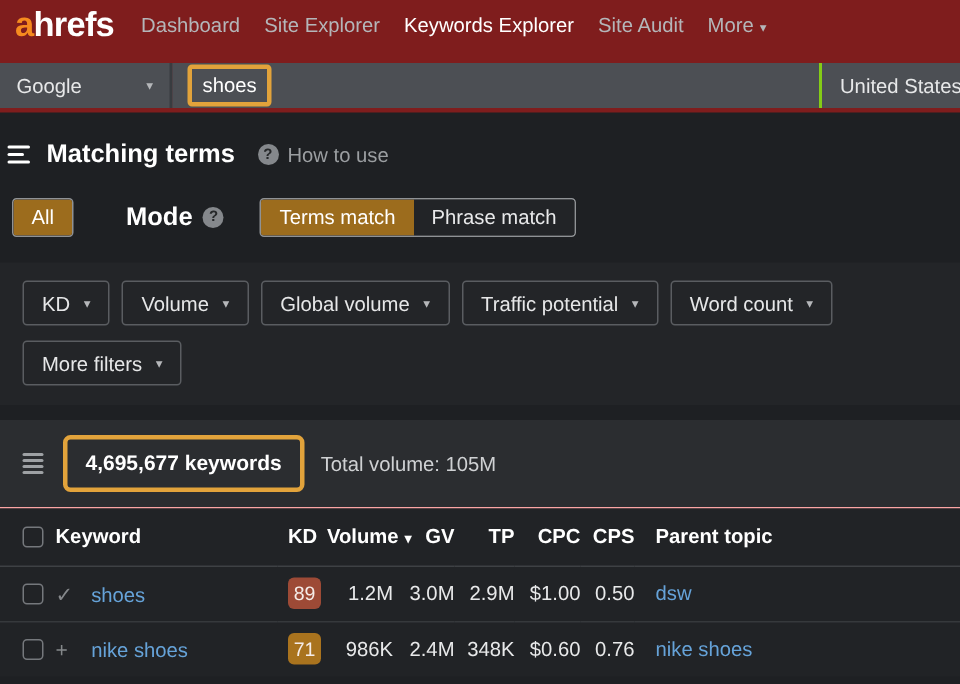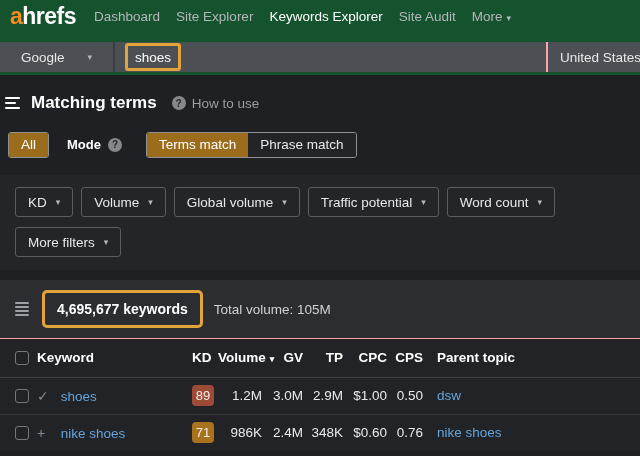--- a/index.html
+++ b/index.html
@@ -4,56 +4,56 @@
 <style>
   * { margin:0; padding:0; box-sizing:border-box; }
   html,body { width:640px; height:456px; overflow:hidden; }
   body {
     background:#1e2023;
     font-family:"Liberation Sans", sans-serif;
     color:#e8e9ea;
   }
 
   
-  .topbar { background:#14532d; padding-bottom:3px; }
+  .topbar { background:#7f1d1d; padding-bottom:3px; }
   .nav { height:32px; display:flex; align-items:center; padding:0 10px; }
   .logo { font-size:23px; font-weight:bold; letter-spacing:-0.5px; color:#fff; margin-right:18px; cursor:pointer; }
   .logo .accent { color:#f68b1f; }
   .nav-item { color:#b4b6b9; font-size:13.5px; margin-right:16px; white-space:nowrap; cursor:pointer; }
   .nav-item.active { color:#ffffff; }
   .nav-caret { font-size:9px; color:#b4b6b9; margin-left:4px; }
 
   .search-row { display:flex; height:30px; margin-top:10px; }
   .engine-select { width:115px; flex:0 0 115px; background:#4c4f54; border-right:2px solid #393c40;
-    display:flex; align-items:center; justify-content:space-between; padding:0 21px; cursor:pointer; }
+    display:flex; align-items:center; justify-content:space-between; padding:0 11px; cursor:pointer; }
   .engine-select .label, .country-select .label { font-size:13.5px; color:#e7e8e9; }
   .caret { font-size:9px; color:#b5b7ba; }
   .query-input { flex:1 1 auto; background:#4c4f54; display:flex; align-items:center; padding-left:10px; min-width:0; }
   .annotation-box { border:3px solid #e2a33b; border-radius:3px; }
   .query-box { padding:2px 7px; }
   .query-text { font-size:13.5px; color:#ffffff; }
-  .country-select { width:94px; flex:0 0 94px; background:#4c4f54; border-left:2px solid #fca5a5;
+  .country-select { width:94px; flex:0 0 94px; background:#4c4f54; border-left:2px solid #84cc16;
     display:flex; align-items:center; padding-left:12px; overflow:hidden; white-space:nowrap; cursor:pointer; }
 
   
   .section-head { margin-top:16px; padding-left:5px; display:flex; align-items:center; height:24px; }
   .burger { width:15px; display:flex; flex-direction:column; gap:3px; cursor:pointer; }
   .burger span { display:block; height:2px; background:#ffffff; border-radius:1px; }
   .burger span:nth-child(2) { width:70%; }
   .section-title { margin-left:11px; font-size:17px; font-weight:bold; color:#ffffff; }
   .help-circle { margin-left:15px; width:14px; height:14px; border-radius:50%; background:#85888c;
     color:#26282a; font-size:10px; font-weight:bold; display:flex; align-items:center; justify-content:center; cursor:pointer; }
   .help-label { margin-left:6px; font-size:13.5px; color:#9b9ea1; cursor:pointer; }
 
   
   .tabs-row { margin-top:16px; padding-left:8px; display:flex; align-items:center; height:27px; }
   .seg-group { display:flex; border:1px solid #8f9295; border-radius:3px; overflow:hidden; height:26px; }
   .seg { padding:0 12px; display:flex; align-items:center; font-size:13.5px; color:#e8e9ea; cursor:pointer; background:#222427; }
   .seg.active { background:#9c6c1d; color:#ffffff; }
-  .mode-label { margin-left:18px; font-size:13px; font-weight:bold; color:#ffffff; }
+  .mode-label { margin-left:35px; font-size:17px; font-weight:bold; color:#ffffff; }
   .mode-help { margin-left:7px; }
   .mode-group { margin-left:24px; }
 
   
   .filters-panel { margin-top:17px; background:#232528; padding:12px 0 13px 15px; overflow:hidden; }
   .filter-row { display:flex; gap:8px; white-space:nowrap; }
   .filter-row + .filter-row { margin-top:10px; }
   .filter-btn { height:30px; border:1px solid #5a5d61; border-radius:3px; background:transparent;
     padding:0 12px; display:inline-flex; align-items:center; gap:9px; color:#e6e7e8; font-size:13.5px;
     cursor:pointer; flex:0 0 auto; }

